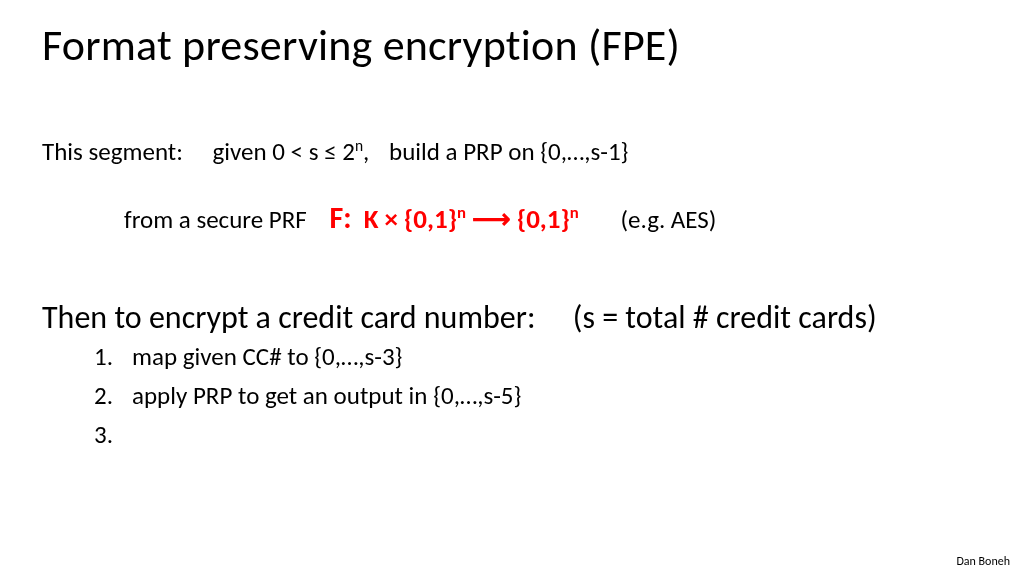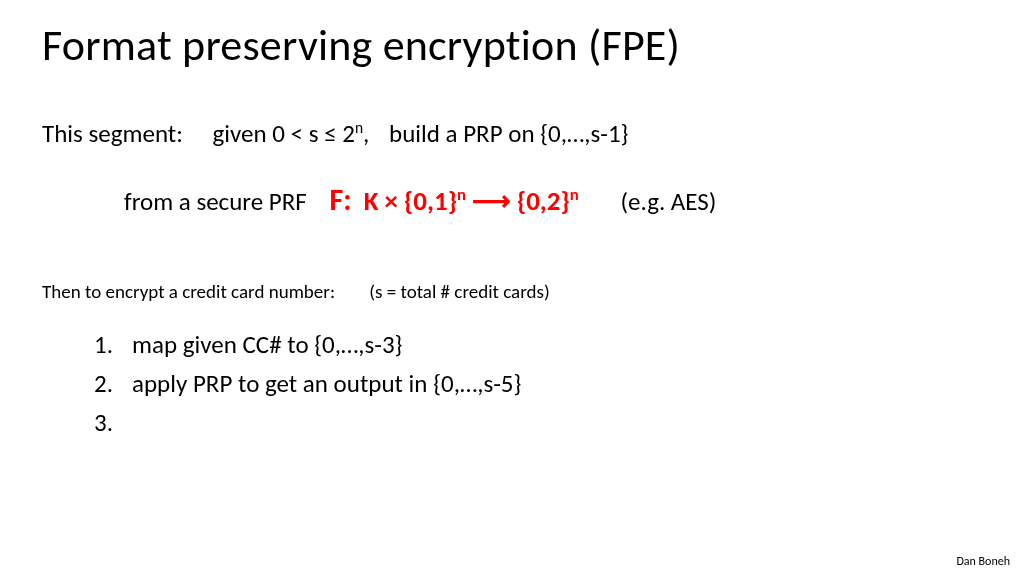--- a/index.html
+++ b/index.html
@@ -8,41 +8,41 @@
       height: 576px;
       font-family: Calibri, 'Segoe UI', Arial, sans-serif;
       background: #fff;
       color: #000;
       position: relative;
       padding: 18px 42px 0 42px;
     }
     .title {
       font-size: 44px;
       font-weight: 400;
-      margin-bottom: 46px;
+      margin-bottom: 64px;
       letter-spacing: 0.2px;
     }
     .line1 {
       font-size: 25px;
       margin-bottom: 32px;
     }
     .line2 {
       font-size: 25px;
       margin-left: 82px;
       margin-bottom: 62px;
     }
     .prf-red {
       color: #ff0000;
       font-weight: bold;
       font-size: 27px;
     }
     .prf-red .f-label { font-size: 30px; }
     .line3 {
-      font-size: 19px;
-      margin-bottom: 26px;
+      font-size: 32px;
+      margin-bottom: 4px;
     }
     ol {
       list-style: none;
       margin-left: 52px;
     }
     ol li {
       font-size: 25px;
       margin-bottom: 8px;
       display: flex;
     }
@@ -70,21 +70,21 @@
 <div class="line1">
   <span>This segment:</span><span class="gap-small"></span>
   <span>given 0 &lt; s ≤ 2</span><sup>n</sup><span>,</span><span class="gap-med"></span>
   <span>build a PRP on  {0,…,s-1}</span>
 </div>
 
 <div class="line2">
   <span>from  a secure PRF</span>&nbsp;&nbsp;&nbsp;
   <span class="prf-red">
     <span class="f-label">F:</span>&nbsp;
-    <span>K × {0,1}</span><sup>n</sup><span> ⟶ </span><span>{0,2}</span><sup>n</sup>
+    <span>K × {0,1}</span><sup>n</sup><span> ⟶ </span><span>{0,1}</span><sup>n</sup>
   </span><span class="gap-wide"></span>
   <span>(e.g. AES)</span>
 </div>
 
 <div class="line3">
   <span>Then to encrypt a credit card number:</span><span class="gap-wide"></span>
   <span>(s = total # credit cards)</span>
 </div>
 
 <ol>

